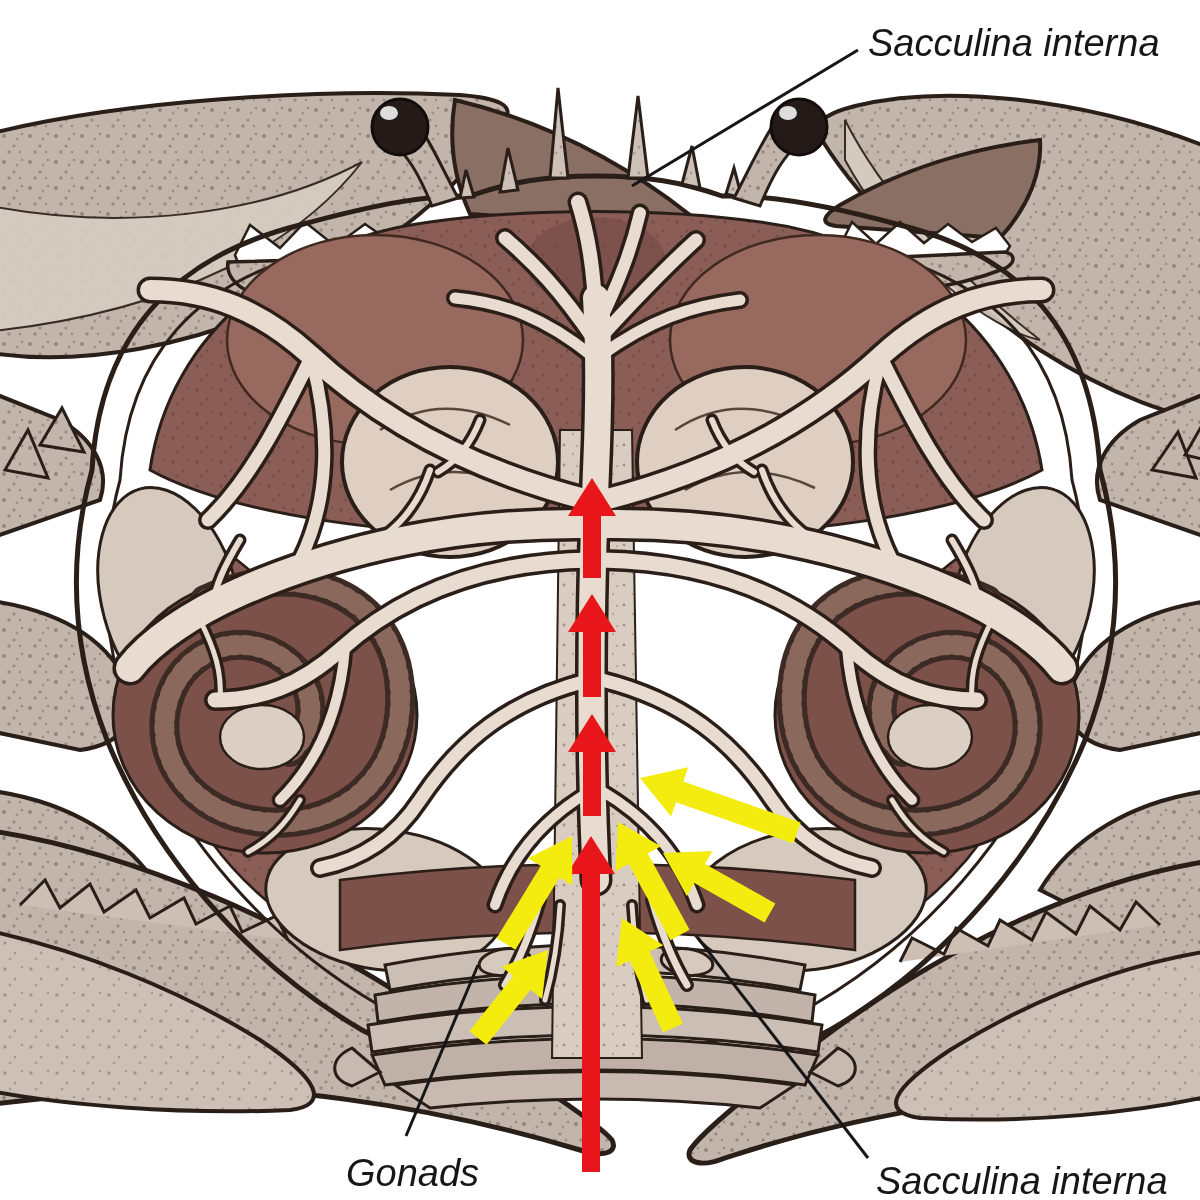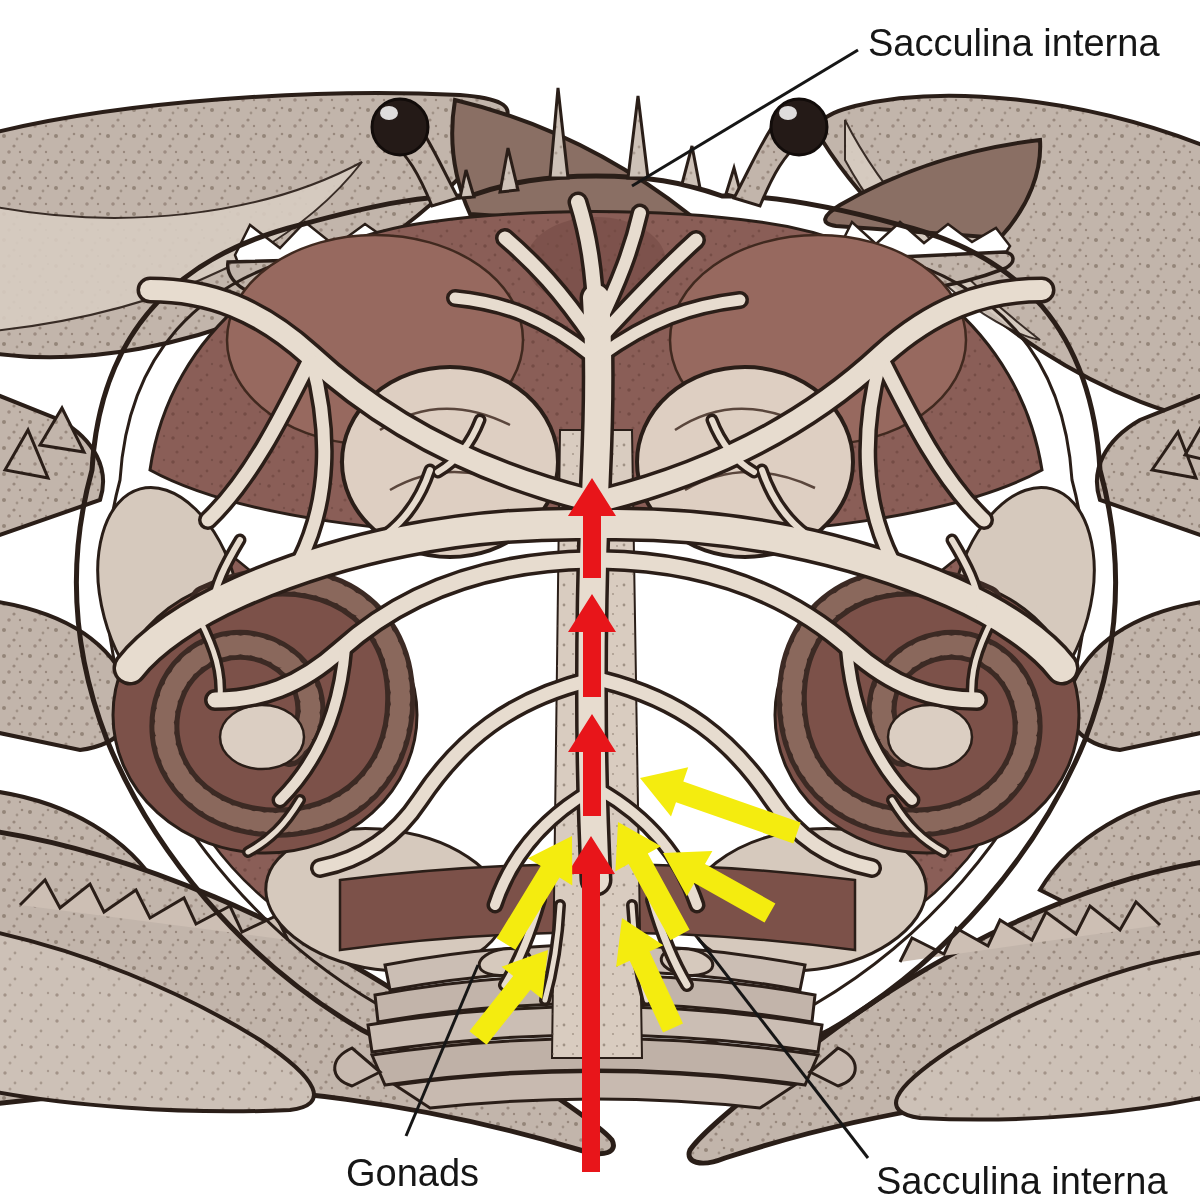--- a/index.html
+++ b/index.html
@@ -1,17 +1,17 @@
 <!DOCTYPE html>
 <html><head>
 <meta charset="utf-8">
 <style>
   html,body{margin:0;padding:0;background:#ffffff;}
   .stage{position:relative;width:1200px;height:1200px;background:#ffffff;overflow:hidden;
-         font-family:"Liberation Sans", sans-serif;}
+         font-family:"Liberation Sans", sans-serif;font-style:italic;}
   svg{display:block}
   text.fig-label{font-family:"Liberation Sans", sans-serif;font-size:38px;fill:#161616;}
   .leader{stroke:#161616;stroke-width:3;fill:none;}
   .outl{stroke:#2a1e18;fill:none;}
 </style>
 </head>
 <body>
 
 <div class="stage">
 <svg width="1200" height="1200" viewBox="0 0 1200 1200">

